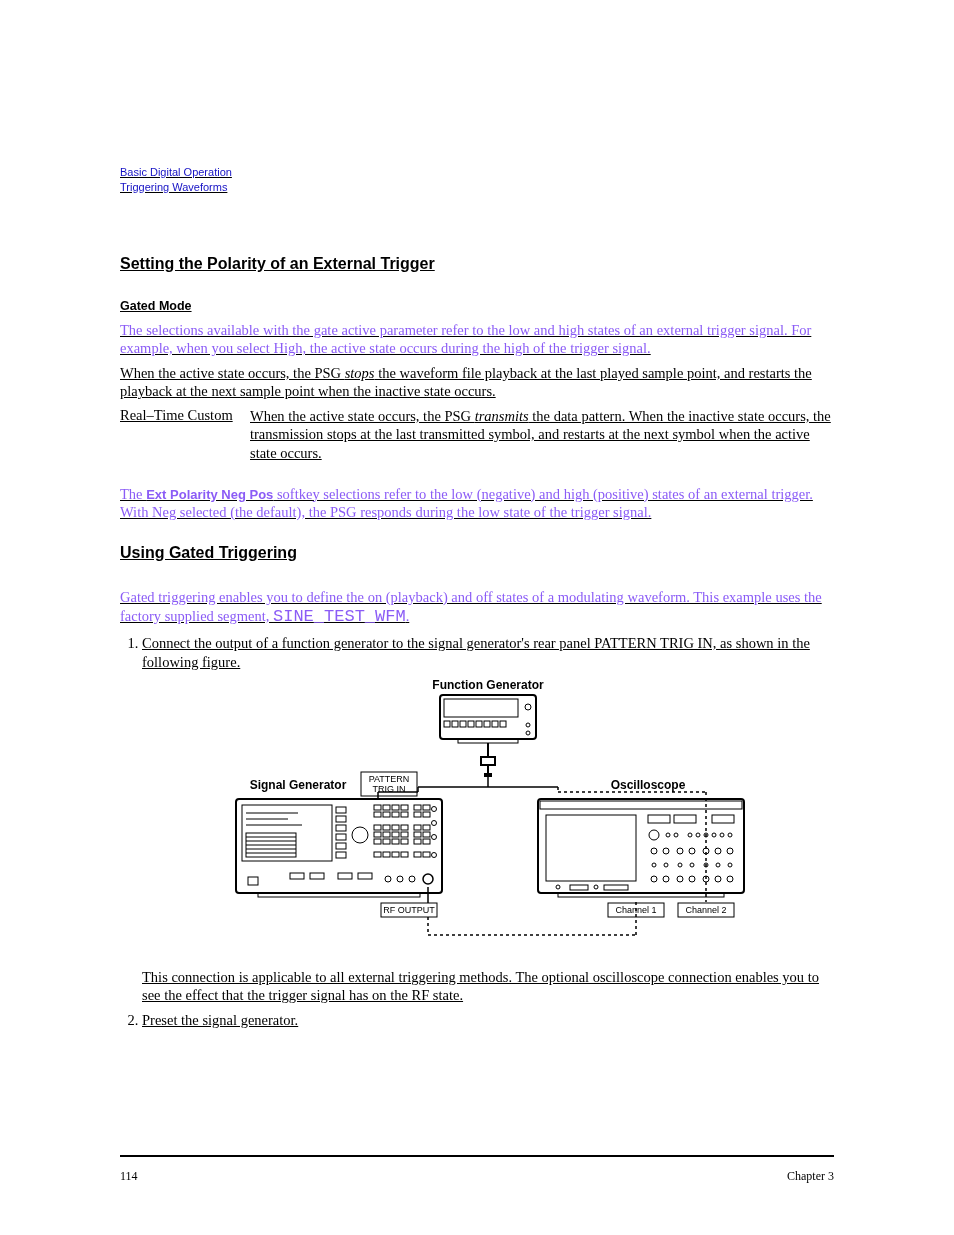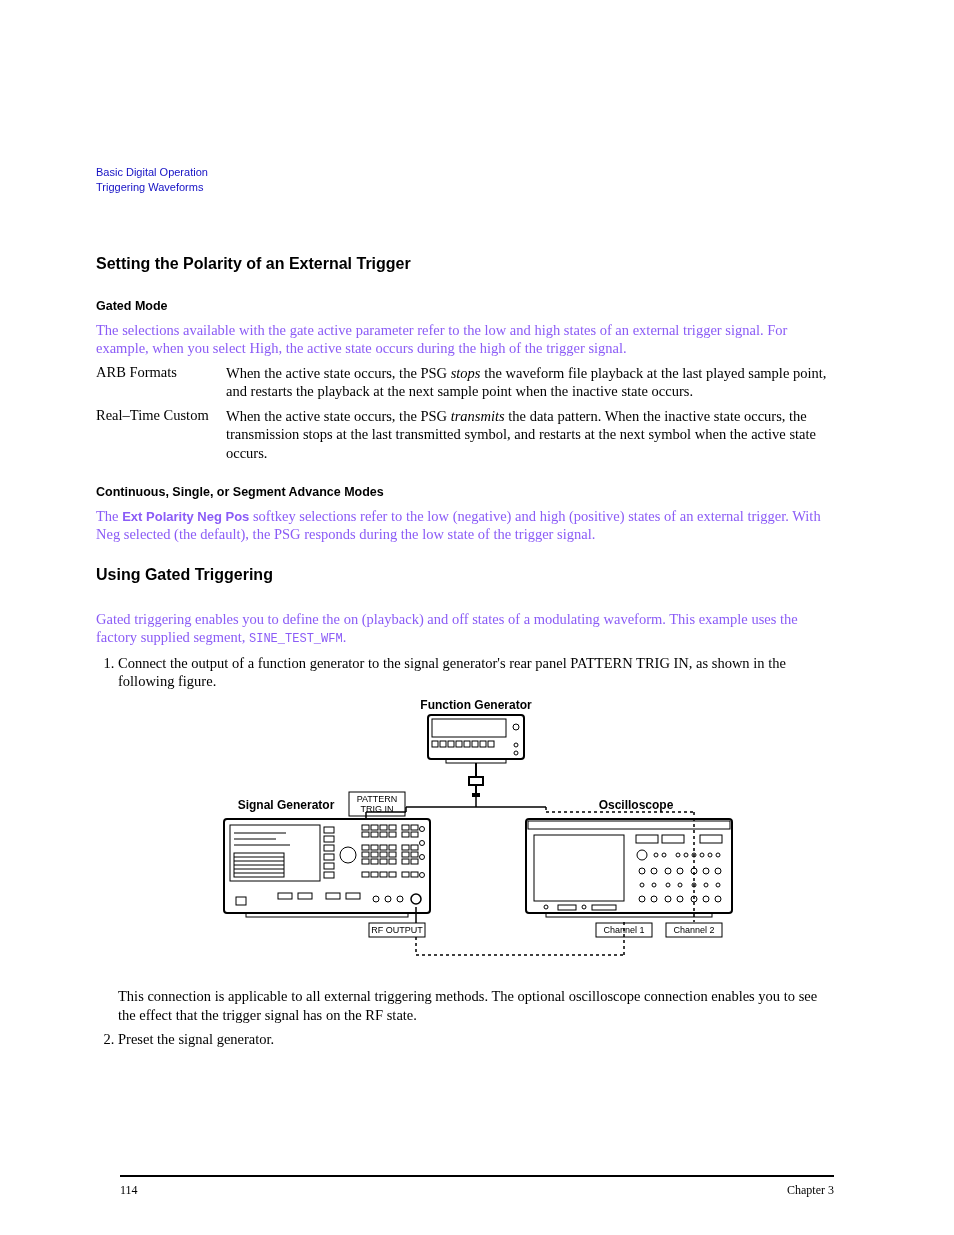--- a/index.html
+++ b/index.html
@@ -3,22 +3,23 @@
 <meta charset="utf-8">
 <style>
   body {
     margin: 0;
     padding: 0;
     background: #fff;
     font-family: "Times New Roman", Times, serif;
     width: 954px;
   }
   .page {
-    padding: 165px 120px 80px 96px;
+    padding: 165px 120px 80px 120px;
     box-sizing: border-box;
+    text-decoration: underline;
   }
   .breadcrumb {
     font-family: Arial, Helvetica, sans-serif;
     font-size: 11px;
     color: #1410c4;
     line-height: 1.35;
     margin-bottom: 60px;
   }
   .breadcrumb div { }
   h1.section {
@@ -54,41 +55,41 @@
     font-size: 14.5px;
     line-height: 1.28;
   }
   .key {
     font-family: Arial, Helvetica, sans-serif;
     font-weight: bold;
     font-size: 13px;
   }
   .mono {
     font-family: "Courier New", Courier, monospace;
-    font-size: 12px;
+    font-size: 17px;
     text-align: right;
   }
   em { font-style: italic; }
   ol.steps {
     margin: 0;
     padding: 0 0 0 22px;
     font-size: 14.5px;
   }
   ol.steps li {
     margin-bottom: 6px;
     line-height: 1.28;
   }
   .figure {
     margin: 6px auto 6px auto;
     width: 540px;
   }
   .footer {
     border-top: 2px solid #000;
     margin: 40px 120px 0 120px;
-    padding-top: 6px;
+    padding-top: 12px;
     display: flex;
     justify-content: space-between;
     font-family: "Times New Roman", Times, serif;
     font-size: 12px;
   }
   .spacer-md { height: 16px; }
 </style>
 </head>
 <body>
 
@@ -99,36 +100,34 @@
     <div>Triggering Waveforms</div>
   </div>
 
   <h1 class="section">Setting the Polarity of an External Trigger</h1>
 
   <h2 class="subsection">Gated Mode</h2>
 
   <p class="body">The selections available with the gate active parameter refer to the low and high states of an external trigger signal. For example, when you select High, the active state occurs during the high of the trigger signal.</p>
 
   <div class="deflist">
-    <div class="term">ARB Formats</div>
     <div class="desc">
       <span>When the active state occurs, the PSG </span><em>stops</em><span> the waveform file playback at the last played sample point, and restarts the playback at the next sample point when the inactive state occurs.</span>
     </div>
   </div>
 
   <div class="deflist">
     <div class="term">Real–Time Custom</div>
     <div class="desc">
       <span>When the active state occurs, the PSG </span><em>transmits</em><span> the data pattern. When the inactive state occurs, the transmission stops at the last transmitted symbol, and restarts at the next symbol when the active state occurs.</span>
     </div>
   </div>
 
   <div class="spacer-md"></div>
 
-  <h2 class="subsection">Continuous, Single, or Segment Advance Modes</h2>
 
   <p class="body">
     <span>The </span><span class="key">Ext Polarity Neg Pos</span><span> softkey selections refer to the low (negative) and high (positive) states of an external trigger. With Neg selected (the default), the PSG responds during the low state of the trigger signal.</span>
   </p>
 
   <div class="spacer-md"></div>
 
   <h1 class="section">Using Gated Triggering</h1>
 
   <p class="body">

